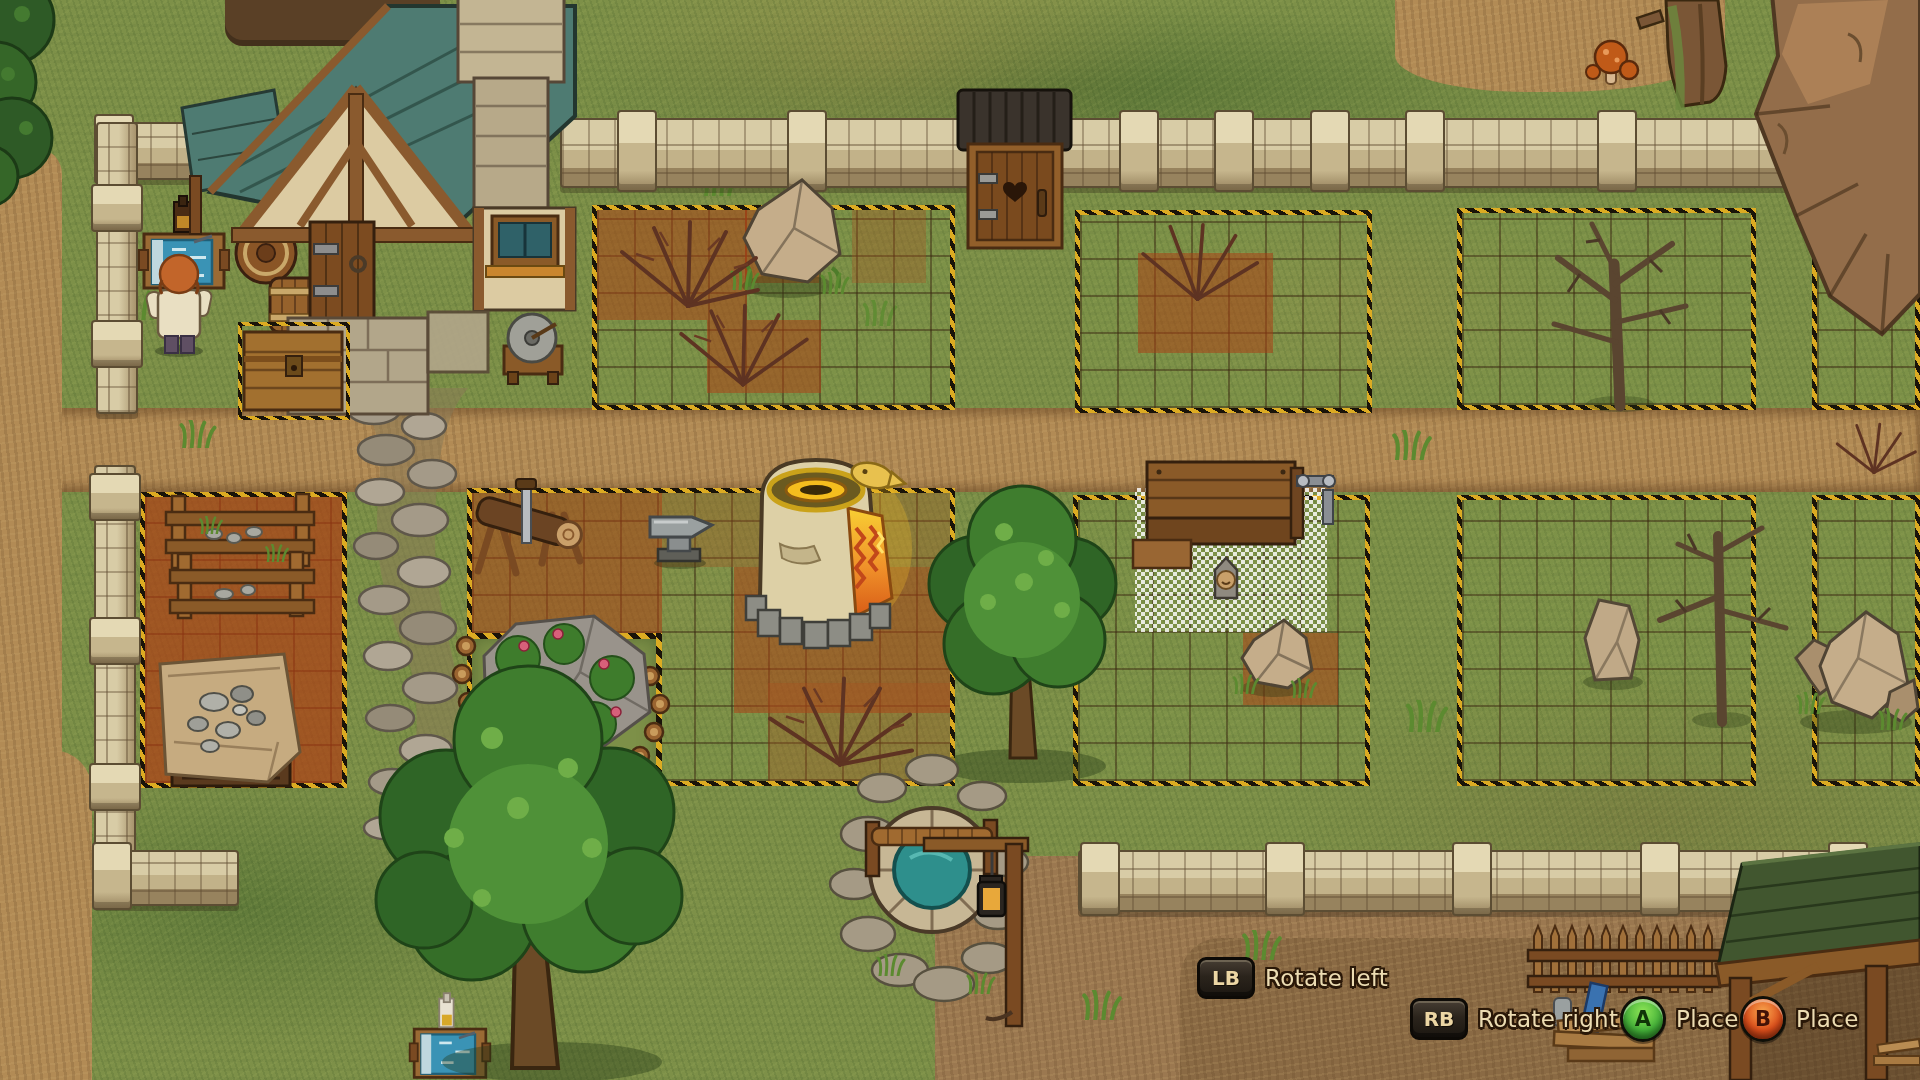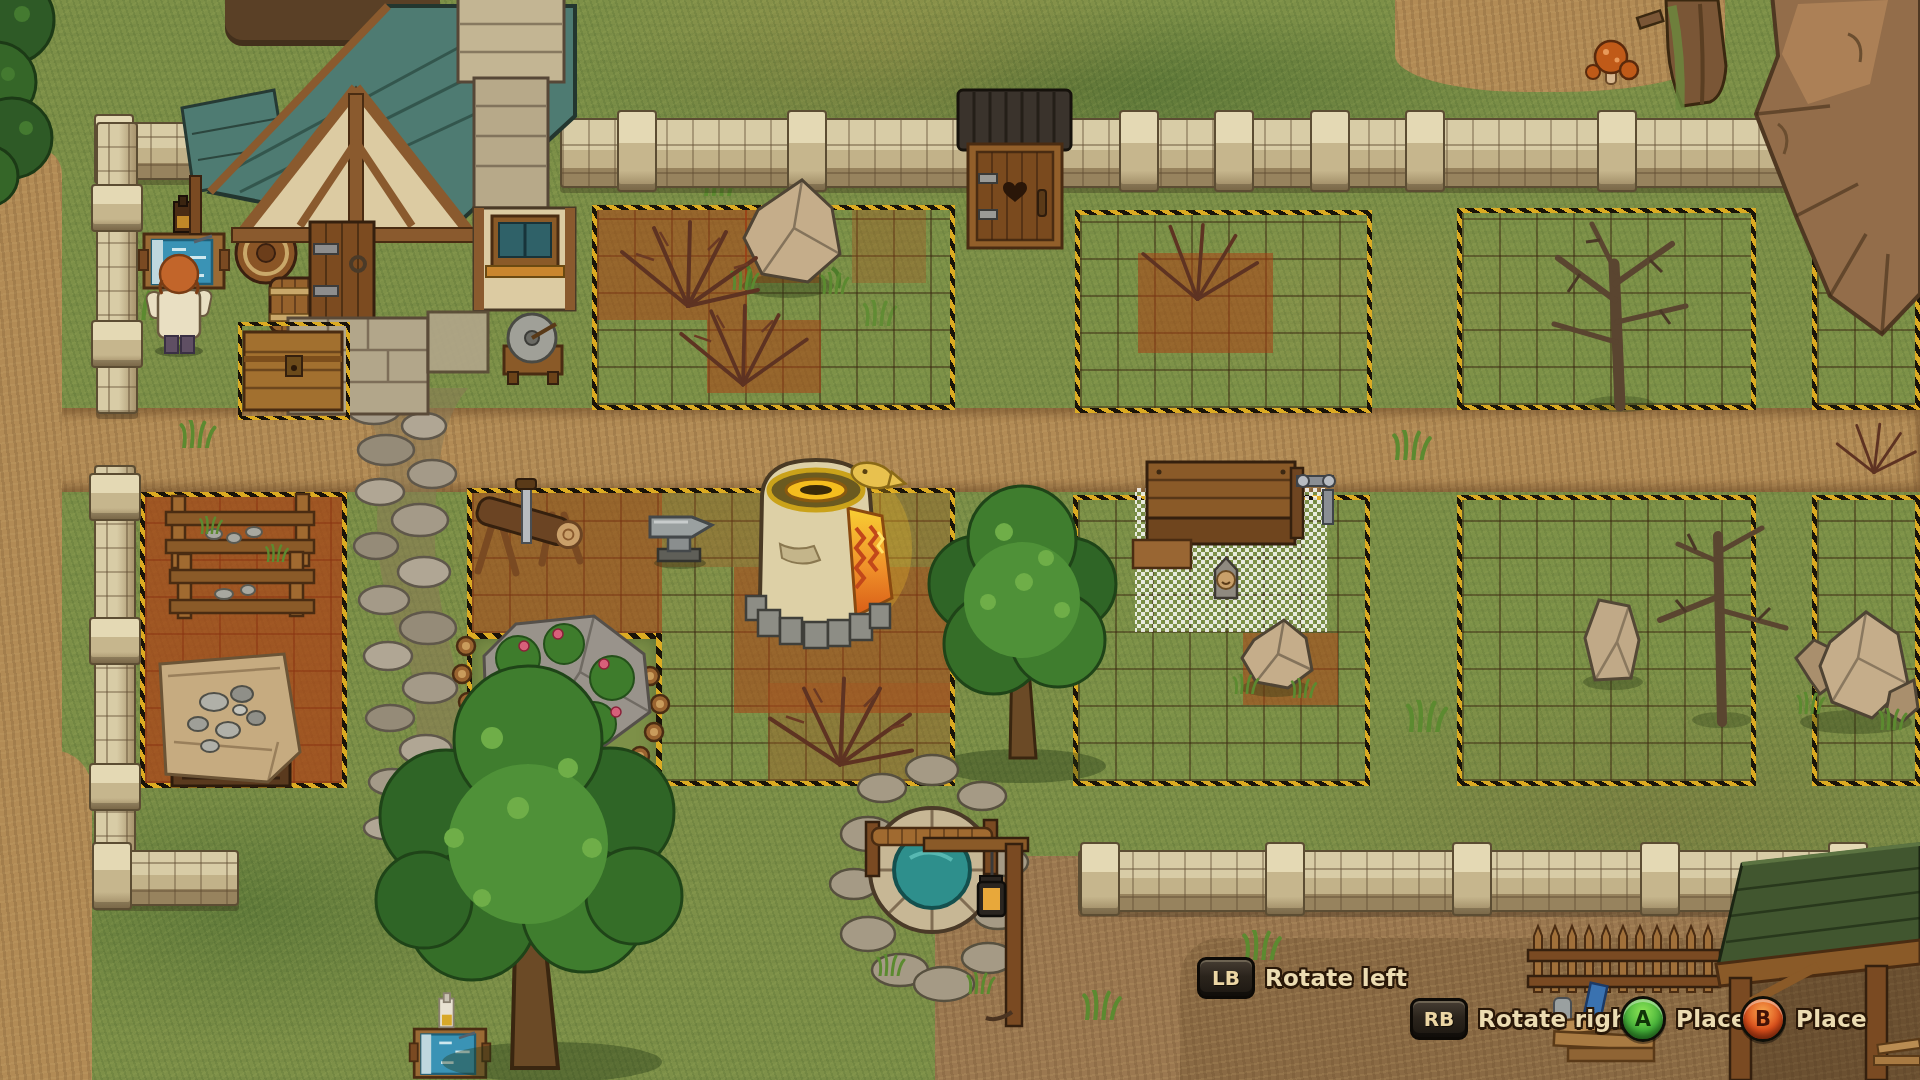--- a/index.html
+++ b/index.html
@@ -75,21 +75,21 @@
     background:linear-gradient(180deg,#463d33 0%,#2b241c 45%,#1c1711 100%);
     border:3px solid #0d0a06;border-radius:9px;
     box-shadow:inset 0 2px 0 rgba(255,240,200,.22), inset 0 -4px 0 rgba(0,0,0,.4);
     color:#ecd6a4;font-size:20px;font-weight:bold;
     text-shadow:1px 1px 0 #120d06;}
   .cbtn{display:flex;align-items:center;justify-content:center;width:46px;height:46px;border-radius:50%;
     border:3px solid #0f0f08;font-size:21px;font-weight:bold;
     box-shadow:inset 0 3px 0 rgba(255,255,255,.38), inset 0 -5px 7px rgba(0,0,0,.38), 0 2px 0 rgba(0,0,0,.4);}
   .cbtn.a{background:radial-gradient(circle at 50% 32%,#8fe556 0%,#46b33a 55%,#1f7a1d 100%);color:#103408;}
   .cbtn.b{background:radial-gradient(circle at 50% 32%,#f7a54e 0%,#dd4f1b 55%,#9e2a0b 100%);color:#431206;}
-  .hlabel{color:#ecdcb2;font-size:23px;font-weight:bold;letter-spacing:.3px;
+  .hlabel{color:#ecdcb2;font-size:23px;font-weight:normal;letter-spacing:.3px;
     text-shadow:2px 0 #2a1808,-2px 0 #2a1808,0 2px #2a1808,0 -2px #2a1808,2px 2px #2a1808,-2px -2px #2a1808,2px -2px #2a1808,-2px 2px #2a1808,0 3px #2a1808;}
 </style>
 </head>
 <body>
 
 <div id="stage">
 
   <svg width="0" height="0" style="position:absolute">
     <defs>
       <pattern id="chk" width="8" height="8" patternUnits="userSpaceOnUse">

